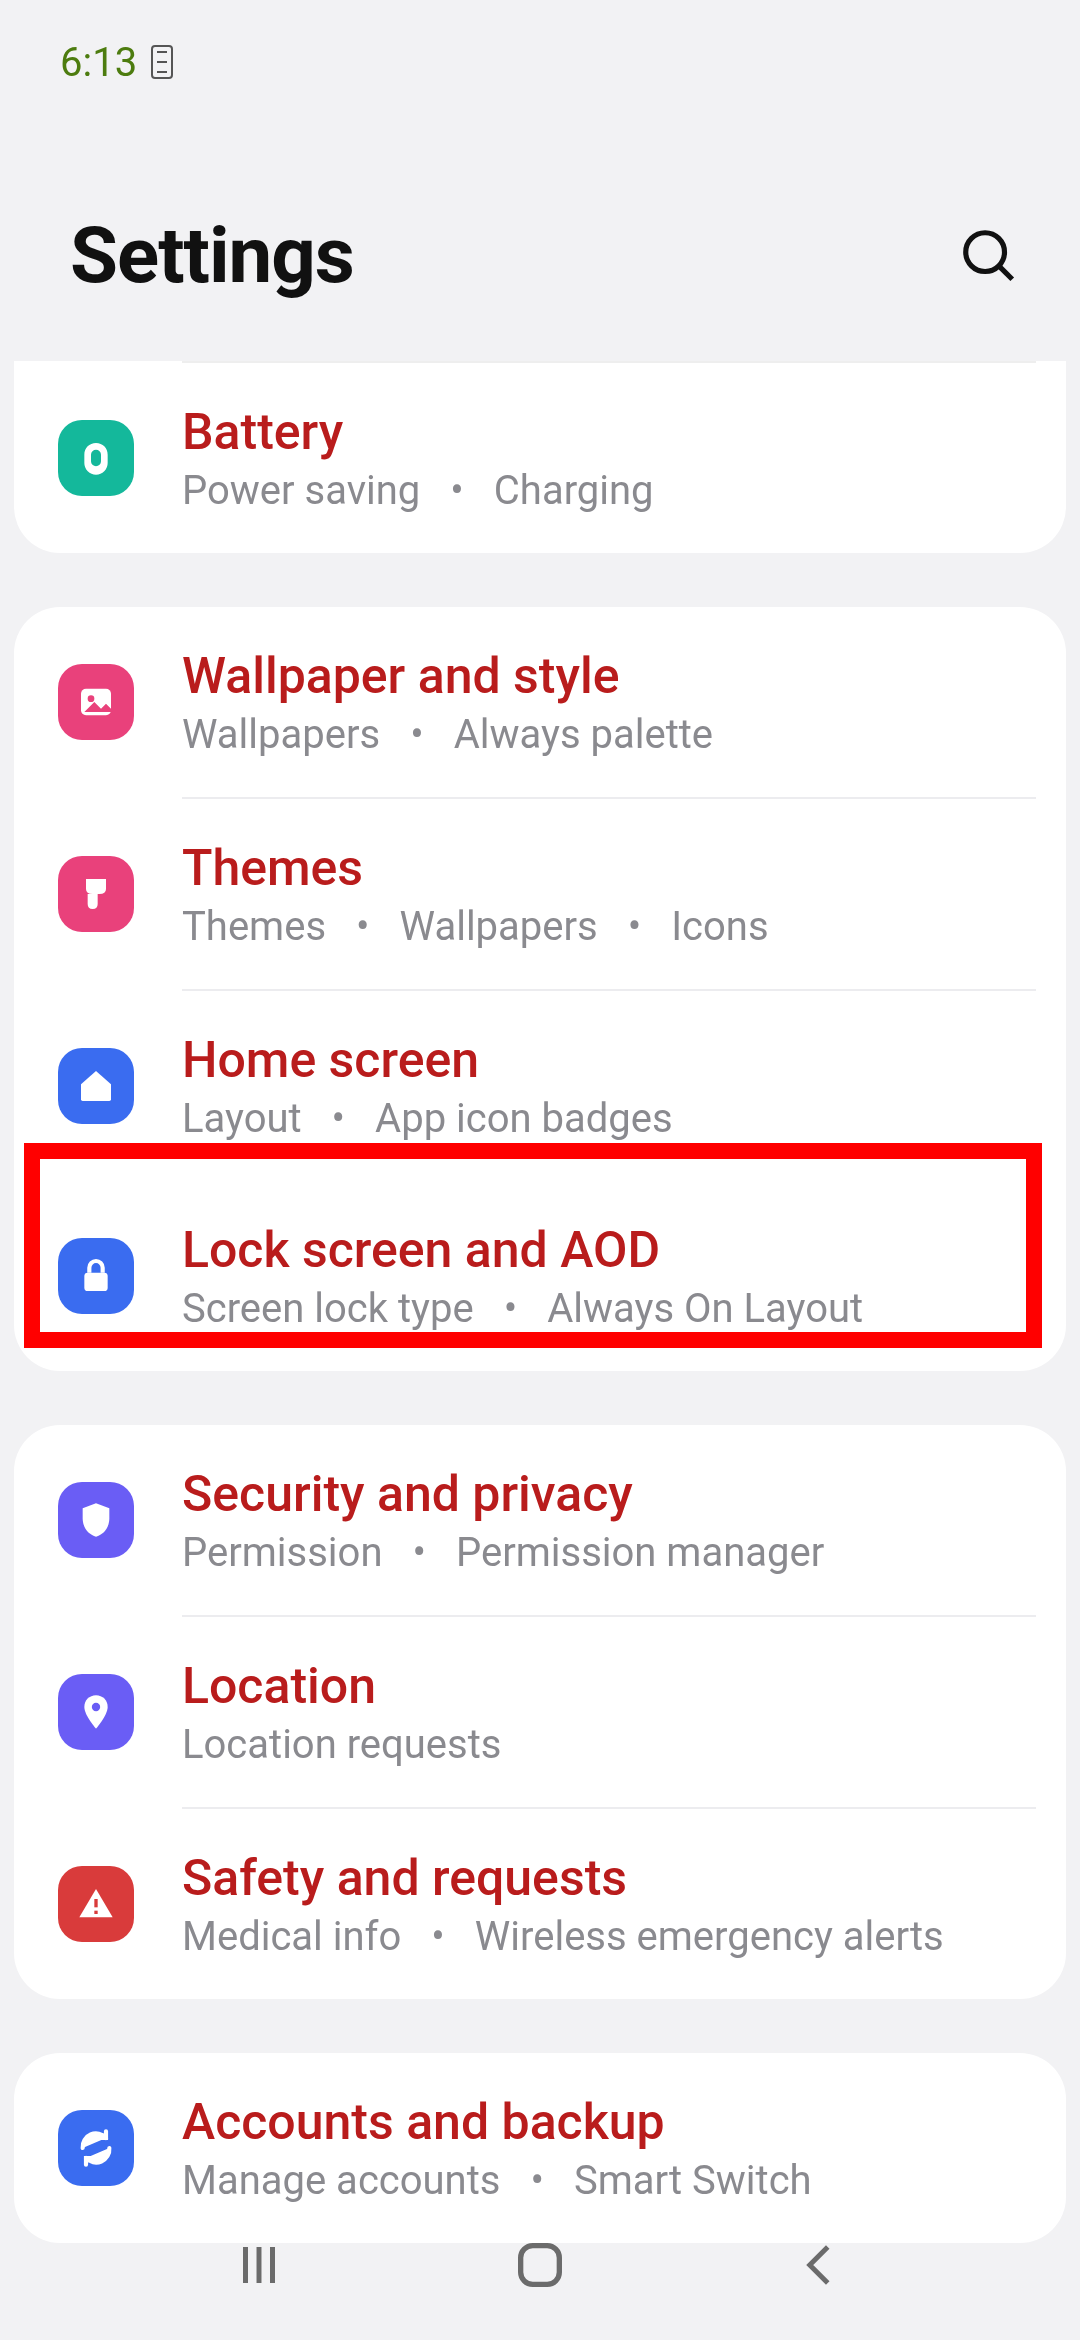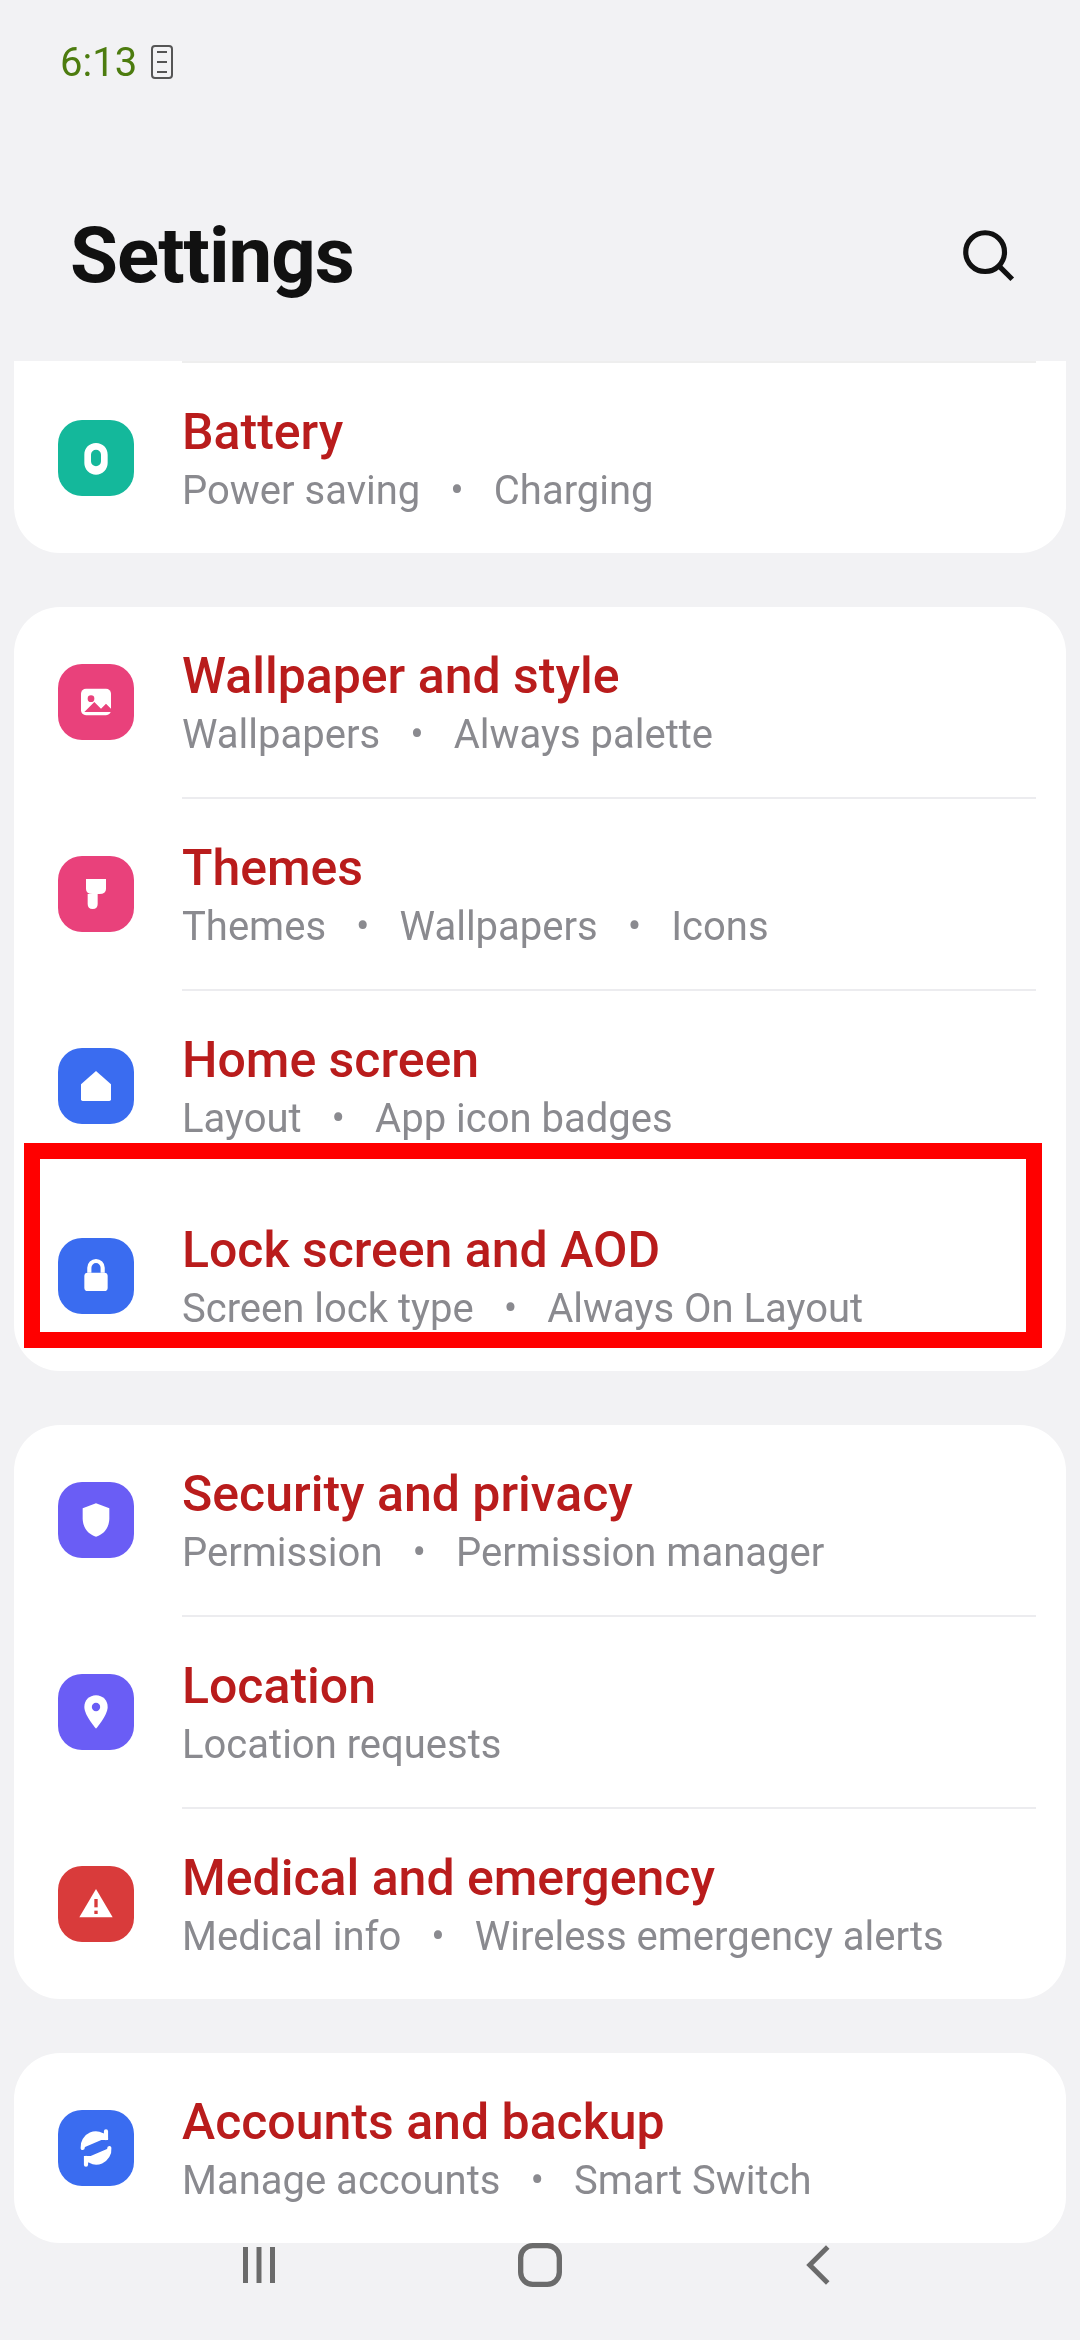--- a/index.html
+++ b/index.html
@@ -298,21 +298,21 @@
     <div class="divider"></div>
     <div class="row">
       <div class="icon-wrap bg-red">
         <svg viewBox="0 0 24 24">
             <path d="M12 3 L22 20 H2 Z" fill="#fff"></path>
             <rect x="11" y="9" width="2" height="5" fill="#d93b3b"></rect>
             <rect x="11" y="16" width="2" height="2" fill="#d93b3b"></rect>
           </svg>
       </div>
       <div class="labels">
-        <div class="title">Medical and emergency</div>
+        <div class="title">Safety and requests</div>
         <div class="subtitle">
           <span>Medical info</span>
             <span class="dot">•</span>
             <span>Wireless emergency alerts</span>
         </div>
       </div>
     </div>
   </div>
 
   <div class="group" style="margin-bottom:0;">

